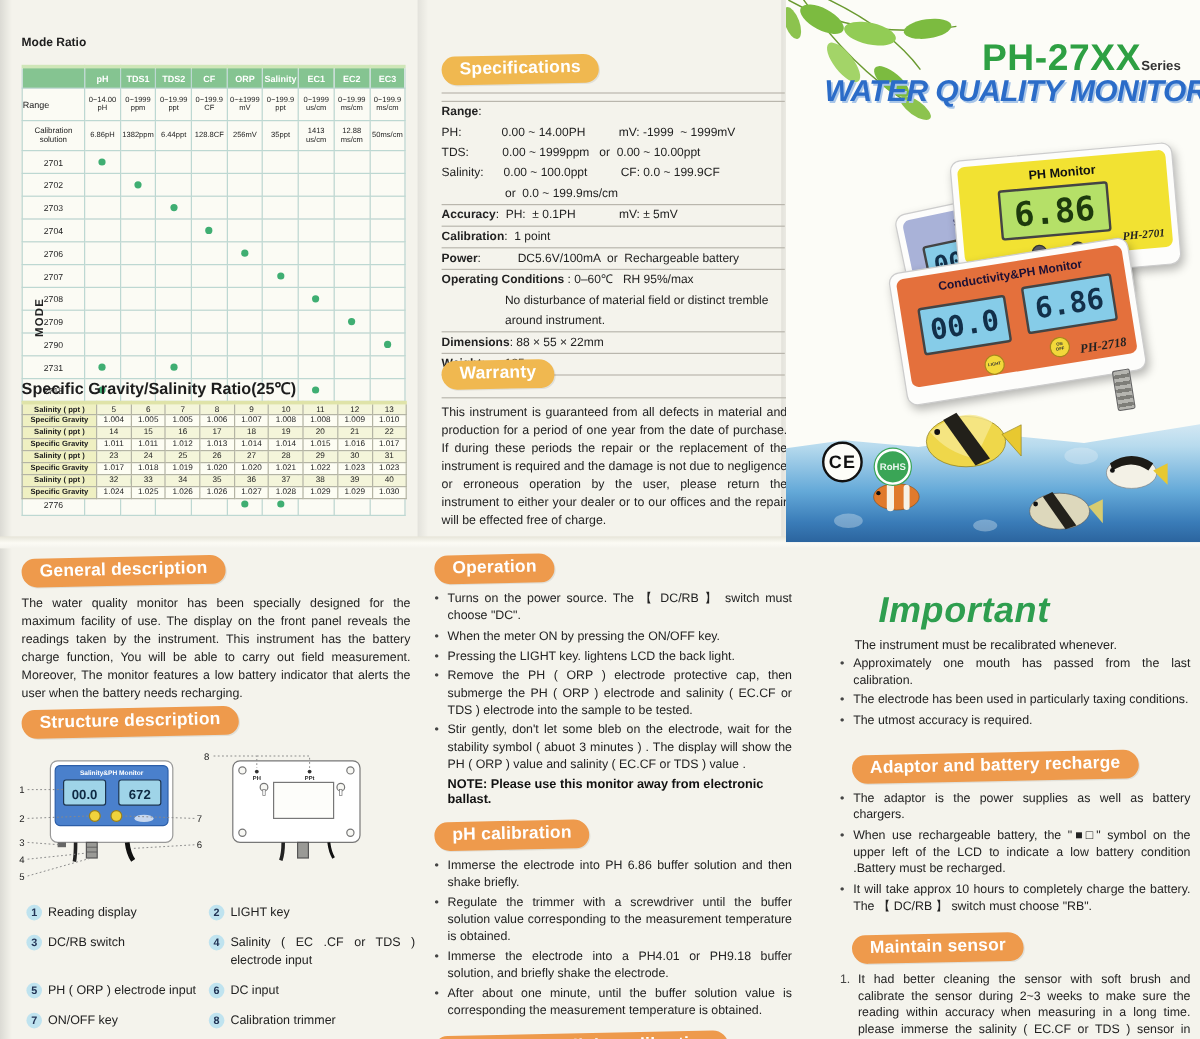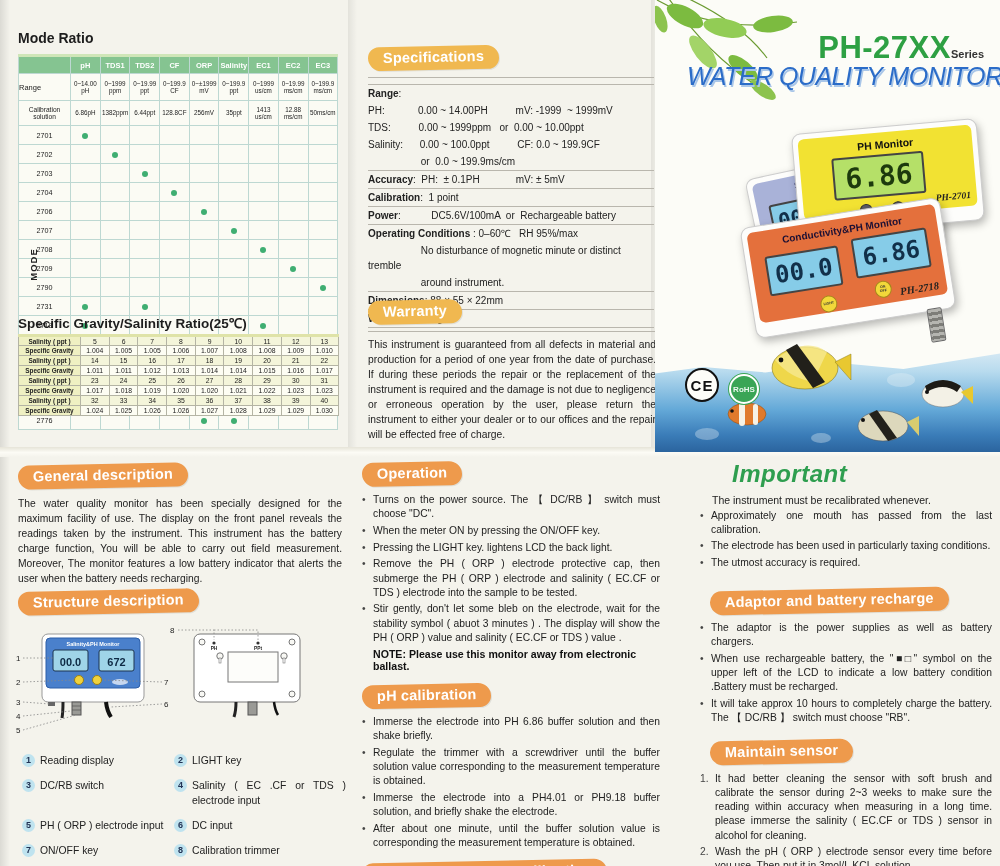--- a/index.html
+++ b/index.html
@@ -62,21 +62,21 @@
   .legend-grid .li{margin:0;font-size:10.4px;}
   .num-circle{display:inline-block;width:13px;height:13px;border-radius:50%;background:#bfe3ef;color:#223355;
               font-size:9px;font-weight:bold;text-align:center;line-height:13px;margin-right:5px;flex:none;}
   .note-line{font-size:10.6px;font-weight:bold;color:#111;margin-top:3px;margin-left:11px;}
 
   
   .panel-tr{position:absolute;left:655px;top:0;width:345px;height:452px;background:#fcfcf7;overflow:hidden;}
   .brand-row{position:absolute;right:16px;top:30px;white-space:nowrap;}
   .brand{font-size:31px;font-weight:bold;color:#2ea043;letter-spacing:.5px;}
   .series{font-size:11px;font-weight:bold;color:#333;}
-  .cover-title{position:absolute;left:32px;top:62px;width:310px;font-size:25px;font-weight:normal;font-style:italic;
+  .cover-title{position:absolute;left:32px;top:62px;width:310px;font-size:25px;font-weight:bold;font-style:italic;
                color:var(--blue);letter-spacing:-.5px;text-shadow:1.5px 1.5px 0 #a9c6e8;white-space:nowrap;}
 
   .device{position:absolute;border-radius:9px;background:#fdfdfb;box-shadow:2px 4px 8px rgba(0,0,0,.28);border:1px solid #ccc;}
   .device-face{position:absolute;left:5px;top:5px;right:5px;bottom:14px;border-radius:6px;}
   .dev-title{position:absolute;left:0;right:0;text-align:center;font-weight:bold;color:#111;}
   .lcd{position:absolute;border:2px solid #444;border-radius:3px;display:flex;align-items:center;justify-content:center;
        font-family:"DejaVu Sans Mono",monospace;font-weight:bold;color:#12304a;}
   .lcd.blue{background:#86cce8;}
   .lcd.green{background:#b5e068;color:#1d3a0d;}
   .btn{position:absolute;border-radius:50%;background:#f2d83a;border:1px solid #a5871c;
@@ -94,33 +94,33 @@
   .badge-rohs{position:absolute;width:30px;height:30px;border-radius:50%;background:#3aa556;border:2px solid #fff;
               box-shadow:0 0 0 1px #3aa556;display:flex;align-items:center;justify-content:center;
               font-size:8px;font-weight:bold;color:#eaf7ee;}
 
   
   .diagram text{font-family:"Liberation Sans",sans-serif;}
 
   
   .col{position:absolute;}
   .sec-gap{height:12px;}
-  .important-h{font-size:24px;font-weight:bold;font-style:italic;color:var(--green);letter-spacing:.5px;}
+  .important-h{font-size:30px;font-weight:bold;font-style:italic;color:var(--green);letter-spacing:.5px;margin-top:32px;}
   .imp-intro{font-size:10.5px;color:#222;margin:6px 0 2px 12px;}
 </style>
 </head>
 <body>
 
 <div class="page">
   <div class="edge-l"></div>
   <div class="fold" style="left:348px;"></div>
   <div class="fold" style="left:651px;"></div>
   <div class="crease-h"></div>
 
-  <div class="abs h-bold" style="left:18px;top:30px;font-size:14px;">Mode Ratio</div>
+  <div class="abs h-bold" style="left:18px;top:30px;font-size:10px;">Mode Ratio</div>
   <div class="abs" style="left:18px;top:54px;">
     <div class="mode-vert">MODE</div>
     <div id="mode-table-holder">
         <table class="mode-table">
           <colgroup>
             <col style="width: 52px;">
             <col style="width: 29.7px;">
             <col style="width: 29.7px;">
             <col style="width: 29.7px;">
             <col style="width: 29.7px;">
@@ -524,21 +524,21 @@
         </div>
         <div class="spec-row rule">
           <span class="spec-head">Power</span>
           <span class="spec-rest">:           DC5.6V/100mA  or  Rechargeable battery</span>
         </div>
         <div class="spec-row rule">
           <span class="spec-head">Operating Conditions</span>
           <span class="spec-rest"> : 0–60℃   RH 95%/max</span>
         </div>
         <div class="spec-row">
-          <span class="spec-rest">                   No disturbance of mognetic minute or distinct tremble</span>
+          <span class="spec-rest">                   No disturbance of material field or distinct tremble</span>
         </div>
         <div class="spec-row">
           <span class="spec-rest">                   around instrument.</span>
         </div>
         <div class="spec-row rule">
           <span class="spec-head">Dimensions</span>
           <span class="spec-rest">: 88 × 55 × 22mm</span>
         </div>
         <div class="spec-row rule">
           <span class="spec-head">Weight</span>

